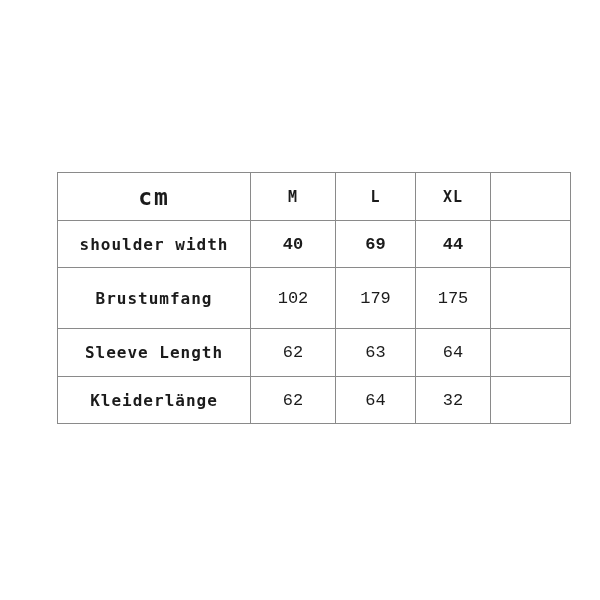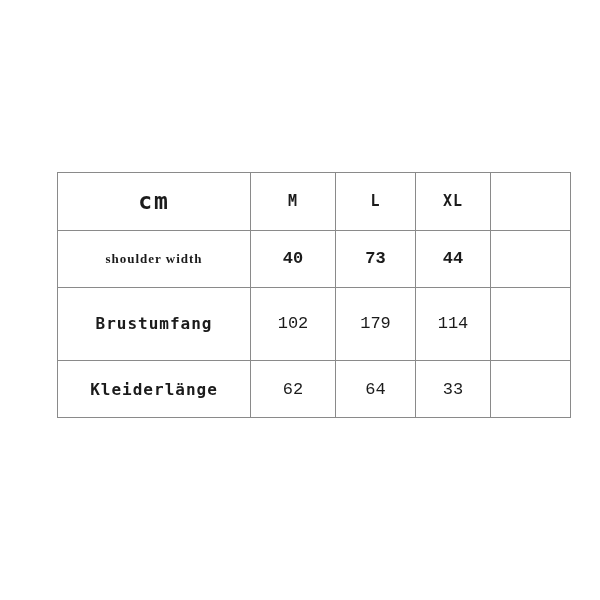--- a/index.html
+++ b/index.html
@@ -76,24 +76,23 @@
   }
   
   .size-cell {
     font-size: 15px;
     font-weight: bold;
     letter-spacing: 1px;
   }
 
   
   .row-1 .label-cell {
-    font-size: 13px;
+    font-size: 16px;
     font-weight: bold;
     letter-spacing: 1px;
-    font-family: Liberation Serif, serif;
   }
   .row-1 .value-cell {
     font-size: 17px;
     font-weight: bold;
   }
 
   
   .label-cell {
     font-size: 16px;
     font-weight: bold;
@@ -117,38 +116,45 @@
         <td class="col-label unit-cell">cm</td>
         <td class="col-m size-cell">M</td>
         <td class="col-l size-cell">L</td>
         <td class="col-xl size-cell">XL</td>
         <td class="col-blank size-cell"></td>
       </tr>
 
       <tr class="row-1">
         <td class="col-label label-cell">shoulder width</td>
         <td class="col-m value-cell">40</td>
-        <td class="col-l value-cell">73</td>
+        <td class="col-l value-cell">69</td>
         <td class="col-xl value-cell">44</td>
         <td class="col-blank value-cell"></td>
       </tr>
 
       <tr class="row-2">
         <td class="col-label label-cell">Brustumfang</td>
         <td class="col-m value-cell">102</td>
         <td class="col-l value-cell">179</td>
-        <td class="col-xl value-cell">114</td>
+        <td class="col-xl value-cell">175</td>
         <td class="col-blank value-cell"></td>
       </tr>
 
+      <tr class="row-3">
+        <td class="col-label label-cell">Sleeve Length</td>
+        <td class="col-m value-cell">62</td>
+        <td class="col-l value-cell">63</td>
+        <td class="col-xl value-cell">64</td>
+        <td class="col-blank value-cell"></td>
+      </tr>
 
       <tr class="row-4">
         <td class="col-label label-cell">Kleiderlänge</td>
         <td class="col-m value-cell">62</td>
         <td class="col-l value-cell">64</td>
-        <td class="col-xl value-cell">33</td>
+        <td class="col-xl value-cell">32</td>
         <td class="col-blank value-cell"></td>
       </tr>
 
     </tbody>
   </table>
 
 </div>
 
 </body></html>

